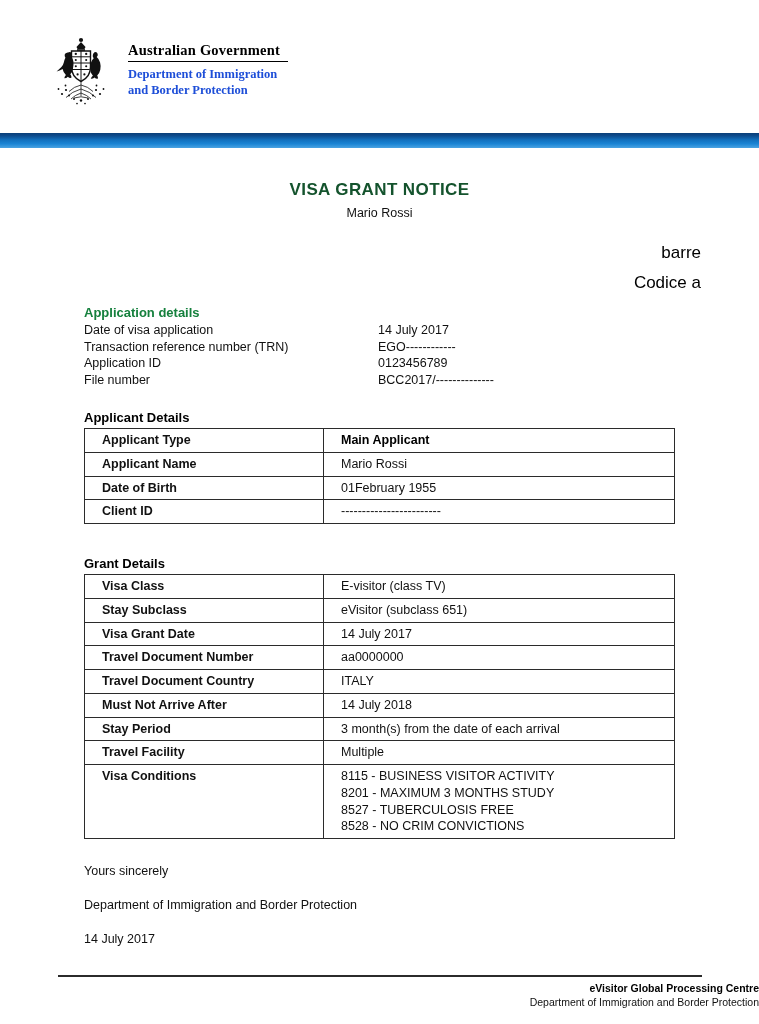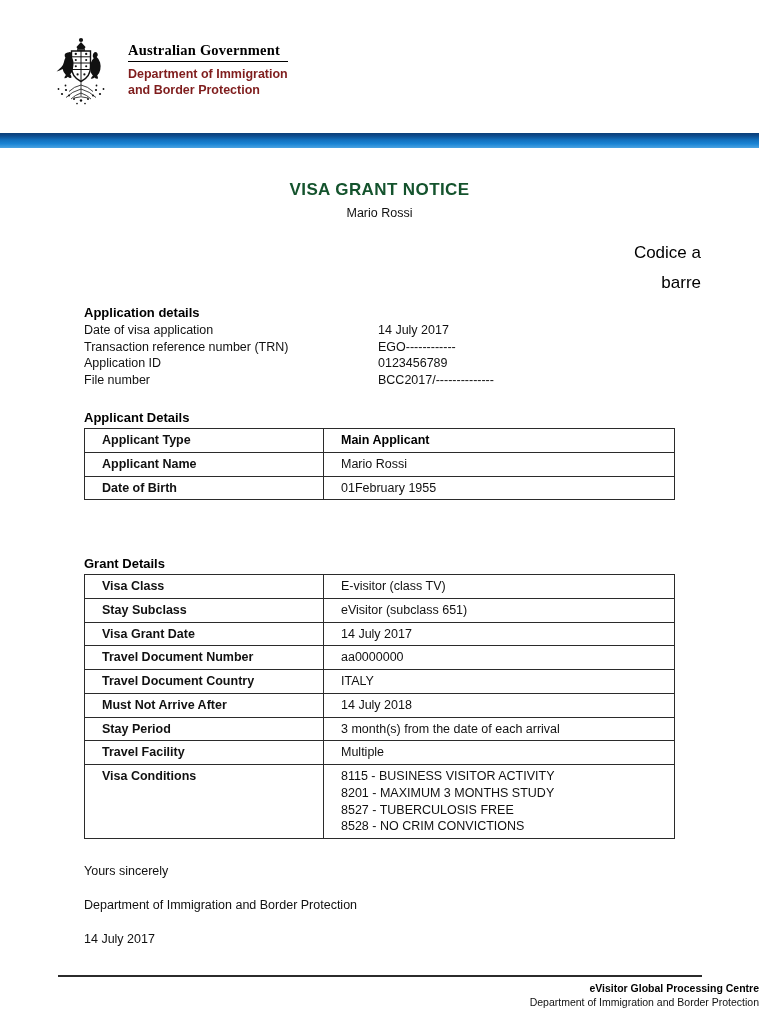--- a/index.html
+++ b/index.html
@@ -41,24 +41,24 @@
     color: #000;
     white-space: nowrap;
     line-height: 1.15;
   }
   .gov-rule {
     border-top: 1px solid #000;
     margin: 2px 0 4px 0;
     width: 160px;
   }
   .gov-line2 {
-    font-family: Liberation Sans, sans-serif;
-    font-weight: bold;
-    font-size: 12.5px;
-    color: #7f1d1d;
+    font-family: Liberation Serif, serif;
+    font-weight: bold;
+    font-size: 12.5px;
+    color: #1d4ed8;
     line-height: 1.3;
     white-space: nowrap;
   }
 
   
   .blue-band {
     position: absolute;
     left: 0;
     top: 133px;
     width: 759px;
@@ -106,21 +106,21 @@
   
   .app-details {
     position: absolute;
     left: 84px;
     top: 305px;
     width: 600px;
   }
   .section-heading {
     font-size: 13px;
     font-weight: bold;
-    color: #000000;
+    color: #15803d;
     margin-bottom: 2px;
   }
   .kv-row {
     display: flex;
     font-size: 12.5px;
     line-height: 1.33;
     color: #111;
   }
   .kv-label { width: 294px; flex: 0 0 auto; }
   .kv-value { flex: 1 1 auto; }
@@ -274,22 +274,22 @@
 </div>
 
 <div class="blue-band"></div>
 
 <div class="title-block">
   <div class="doc-title">VISA GRANT NOTICE</div>
   <div class="doc-subtitle">Mario Rossi</div>
 </div>
 
 <div class="barcode-note">
+  <div>barre</div>
   <div>Codice a</div>
-  <div>barre</div>
 </div>
 
 <div class="app-details">
   <div class="section-heading">Application details</div>
 
   <div class="kv-row">
     <div class="kv-label">Date of visa application</div>
     <div class="kv-value">14 July 2017</div>
   </div>
   <div class="kv-row">
@@ -314,20 +314,24 @@
         <td class="cell-label">Applicant Type</td>
         <td class="cell-value bold">Main Applicant</td>
       </tr>
       <tr>
         <td class="cell-label">Applicant Name</td>
         <td class="cell-value">Mario Rossi</td>
       </tr>
       <tr>
         <td class="cell-label">Date of Birth</td>
         <td class="cell-value">01February 1955</td>
+      </tr>
+      <tr>
+        <td class="cell-label">Client ID</td>
+        <td class="cell-value">------------------------</td>
       </tr>
     </tbody>
   </table>
 </div>
 
 <div class="table-section" id="grant-section">
   <div class="section-heading-table">Grant Details</div>
   <table class="detail-table">
     <tbody>
       <tr>

